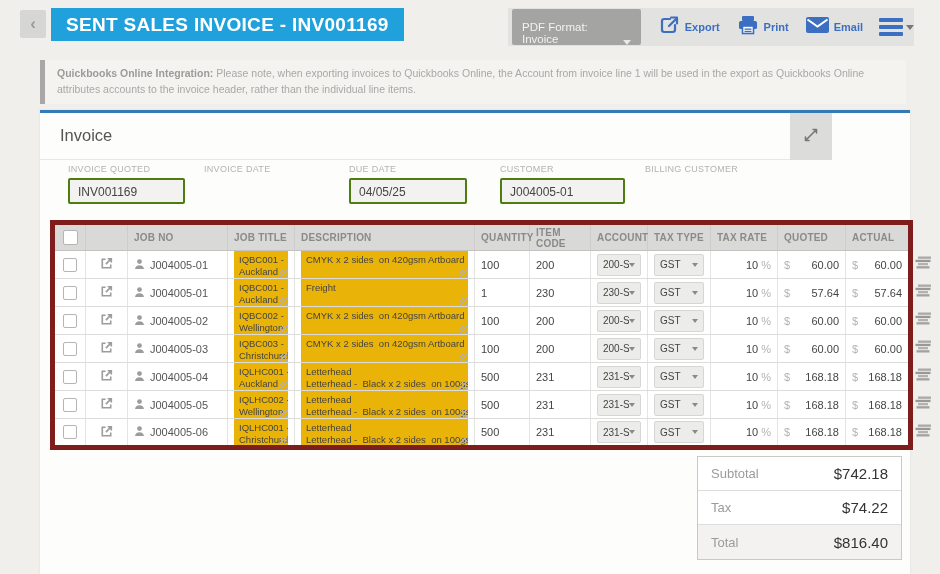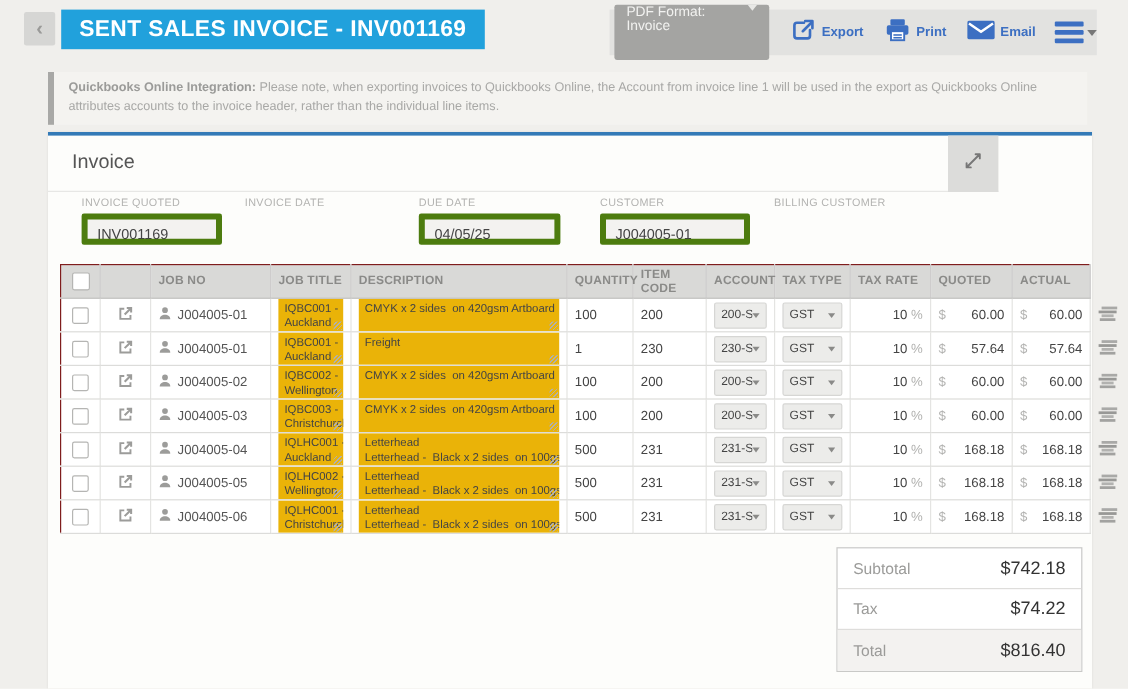--- a/index.html
+++ b/index.html
@@ -5,21 +5,21 @@
   * { box-sizing: border-box; margin: 0; padding: 0; }
   html,body { width:940px; height:574px; }
   body { font-family:"Liberation Sans", sans-serif; }
   .page { position:relative; width:940px; height:574px; background:var(--page-background,#f0efec); overflow:hidden; }
 
   
   .back-btn { position:absolute; left:20px; top:10px; width:26px; height:28px; background:#d6d6d4; border-radius:2px; color:#9a9a98; font-size:17px; font-weight:bold; text-align:center; line-height:27px; cursor:pointer; }
   .title-bar { position:absolute; left:51px; top:8px; height:33px; background:var(--title-bar,#21a1dc); color:#fff; font-size:19px; font-weight:bold; line-height:33px; padding:0 15px; letter-spacing:.3px; white-space:nowrap; }
 
   .toolbar { position:absolute; left:508px; top:8px; width:406px; height:38px; background:#e2e2e0; display:flex; align-items:center; }
-  .pdf-select { width:176px; height:46px; margin-left:4px; background:#a4a4a2; border-radius:2px; color:#f2f2f0; font-size:11.5px; display:flex; align-items:flex-start; padding:0 10px; cursor:pointer; }
+  .pdf-select { width:176px; height:36px; margin-left:4px; background:#a4a4a2; border-radius:2px; color:#f2f2f0; font-size:11.5px; display:flex; align-items:flex-end; padding:0 10px; cursor:pointer; }
   .pdf-select .lbl { flex:1; }
   .caret-w { width:0; height:0; border-left:4px solid transparent; border-right:4px solid transparent; border-top:5px solid #e8e8e6; }
   .tool-item { display:flex; align-items:center; gap:5px; margin-left:17px; cursor:pointer; }
   .tool-item .tlabel { color:var(--toolbar-icon-blue,#3c6fc2); font-size:11px; font-weight:bold; }
   .menu-btn { display:flex; align-items:center; gap:3px; margin-left:16px; cursor:pointer; }
   .menu-bars { display:flex; flex-direction:column; gap:3px; }
   .menu-bars i { display:block; width:24px; height:4px; background:var(--toolbar-icon-blue,#3c6fc2); border-radius:1px; }
   .caret-g { width:0; height:0; border-left:4px solid transparent; border-right:4px solid transparent; border-top:5px solid #777; }
 
   
@@ -28,32 +28,32 @@
 
   
   .panel-bg { position:absolute; left:40px; top:110px; width:870px; height:464px; background:#fdfdfb; border-top:3px solid var(--panel-top-border,#337ab7); box-shadow:0 0 2px rgba(0,0,0,.08); }
   .section-header { position:absolute; left:40px; top:113px; width:792px; height:47px; border-bottom:1px solid #e7e7e5; }
   .section-title { position:absolute; left:20px; top:13px; font-size:16.5px; color:#555; }
   .expand-btn { position:absolute; right:0; top:0; width:42px; height:47px; background:#dcdcda; cursor:pointer; display:flex; align-items:center; justify-content:center; }
 
   
   .field { position:absolute; top:164px; }
   .field .flabel { display:block; font-size:9px; color:#b3b3b1; letter-spacing:.3px; margin-bottom:4px; }
-  .field .finput { height:26px; background:#f3f2f0; border:5px solid #4d7c0f; border-radius:2px; font-size:12px; color:#444; padding:0 8px; line-height:24px; }
+  .field .finput { height:26px; background:#f3f2f0; border:2px solid #4d7c0f; border-radius:2px; font-size:12px; color:#444; padding:0 8px; line-height:24px; }
   .f1{left:68px;} .f1 .finput{width:117px;}
   .f2{left:204px;} .f2 .finput{width:128px;}
   .f3{left:349px;} .f3 .finput{width:118px;}
   .f4{left:500px;} .f4 .finput{width:125px;}
   .f5{left:645px;}
   .green-btn { display:inline-flex; align-items:center; gap:6px; height:28px; background:var(--button-green,#5cb85c); border:1px solid var(--button-green-border,#4cae4c); border-radius:3px; color:#fff; font-size:12px; font-weight:bold; padding:16px 10px; cursor:pointer; vertical-align:top;margin-top:48px; }
   .green-btn + .green-btn { margin-left:8px; }
   .caret-white { width:0; height:0; border-left:4px solid transparent; border-right:4px solid transparent; border-top:4px solid #fff; }
 
   
-  table.inv { position:absolute; left:50px; top:220px; width:858px; border-collapse:collapse; table-layout:fixed; background:#fff; border:1px solid #7f1d1d; }
+  table.inv { position:absolute; left:50px; top:220px; width:858px; border-collapse:collapse; table-layout:fixed; background:#fff; border:5px solid #7f1d1d; }
   table.inv th { background:#d9d9d7; color:#8a8a88; font-size:10px; font-weight:bold; text-align:left; height:28px; padding:0 6px; border-right:1px solid #cecccc; border-bottom:1px solid #c2c2c0; letter-spacing:.2px; }
   table.inv td { height:28px; border-right:1px solid #e4e4e2; border-bottom:1px solid #dcdcda; font-size:11px; color:#444; vertical-align:middle; padding:0 6px; overflow:hidden; }
   td.col-cb, th.col-cb { text-align:center; padding:0; }
   .cb { width:14px; height:14px; background:#fff; border:1px solid #b5b5b3; border-radius:2px; margin:0 auto; cursor:pointer; }
   .cb.head { width:15px; height:15px; }
   td.col-link { text-align:center; padding:0; }
   .linkic { cursor:pointer; display:inline-block; }
   .personic { display:inline-block; margin-right:5px; vertical-align:-1px; }
   .jobno-text { font-size:11px; color:#555; }
   td.col-jobtitle, td.col-desc { vertical-align:top; padding:0; }

